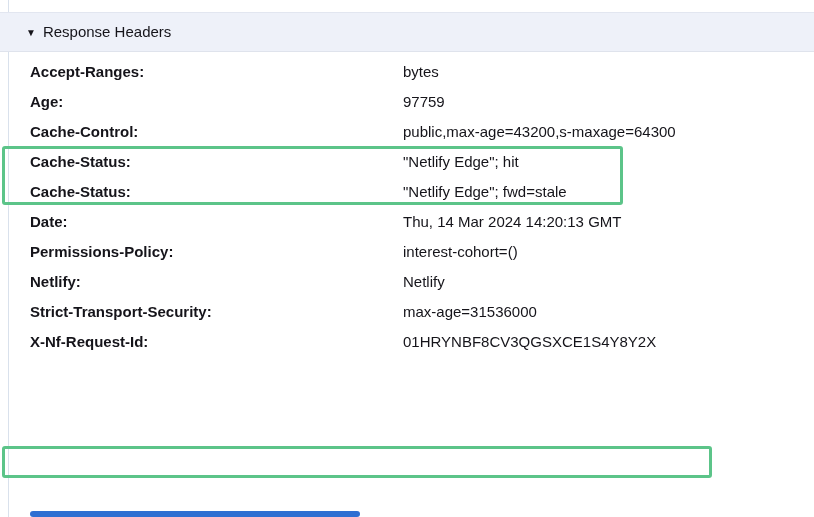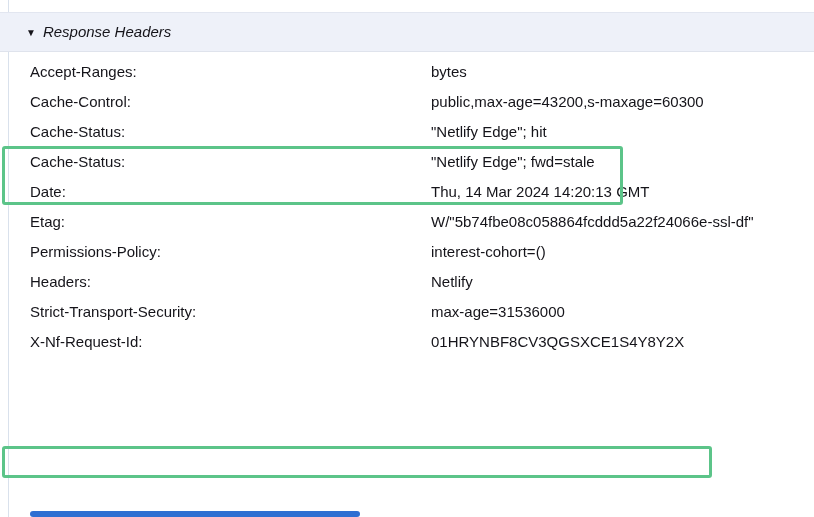--- a/index.html
+++ b/index.html
@@ -12,30 +12,29 @@
     position:absolute;left:8px;top:0;width:1px;height:517px;
     background:#d9e1ec;z-index:0;
   }
   .section-header{
     position:absolute;top:12px;left:0;width:814px;height:40px;
     box-sizing:border-box;z-index:1;
     background:var(--section-bg,#eef1f9);
     border-top:1px solid #e2e6f0;border-bottom:1px solid #dfe3ec;
     line-height:38px;padding-left:26px;cursor:default;
     white-space:nowrap;
-    font-style:italic;
   }
   .tri{
     display:inline-block;font-size:10px;margin-right:7px;
     transform:translateY(-1px);color:#15141a;
   }
   .rows{position:absolute;top:57px;left:0;width:814px;z-index:1;}
   .row{height:30px;line-height:30px;white-space:nowrap;}
-  .hname{display:inline-block;margin-left:30px;width:373px;vertical-align:top;}
-  .hvalue{display:inline-block;vertical-align:top;margin-left:28px;}
+  .hname{display:inline-block;margin-left:30px;width:373px;vertical-align:top;font-weight:bold;}
+  .hvalue{display:inline-block;vertical-align:top;}
   .hl{
     position:absolute;box-sizing:border-box;z-index:2;
     border:3px solid var(--highlight-border,#5cc489);
     border-radius:3px;pointer-events:none;
   }
   .hl-cache{top:146px;left:2px;width:621px;height:59px;}
   .hl-req{top:446px;left:2px;width:710px;height:32px;}
   .scroll-thumb{
     position:absolute;left:30px;top:511px;width:330px;height:6px;
     background:var(--scrollbar-blue,#2e6fd2);border-radius:3px;z-index:3;
@@ -47,27 +46,27 @@
 <div>
 
   <div class="vline"></div>
 
   <div class="section-header">
     <span class="tri">▼</span><span>Response Headers</span>
   </div>
 
   <div class="rows">
       <div class="row"><span class="hname">Accept-Ranges:</span><span class="hvalue">bytes</span></div>
-      <div class="row"><span class="hname">Cache-Control:</span><span class="hvalue">public,max-age=43200,s-maxage=60300</span></div>
+      <div class="row"><span class="hname">Age:</span><span class="hvalue">97759</span></div>
+      <div class="row"><span class="hname">Cache-Control:</span><span class="hvalue">public,max-age=43200,s-maxage=64300</span></div>
       <div class="row"><span class="hname">Cache-Status:</span><span class="hvalue">"Netlify Edge"; hit</span></div>
       <div class="row"><span class="hname">Cache-Status:</span><span class="hvalue">"Netlify Edge"; fwd=stale</span></div>
       <div class="row"><span class="hname">Date:</span><span class="hvalue">Thu, 14 Mar 2024 14:20:13 GMT</span></div>
-      <div class="row"><span class="hname">Etag:</span><span class="hvalue">W/"5b74fbe08c058864fcddd5a22f24066e-ssl-df"</span></div>
       <div class="row"><span class="hname">Permissions-Policy:</span><span class="hvalue">interest-cohort=()</span></div>
-      <div class="row"><span class="hname">Headers:</span><span class="hvalue">Netlify</span></div>
+      <div class="row"><span class="hname">Netlify:</span><span class="hvalue">Netlify</span></div>
       <div class="row"><span class="hname">Strict-Transport-Security:</span><span class="hvalue">max-age=31536000</span></div>
       <div class="row"><span class="hname">X-Nf-Request-Id:</span><span class="hvalue">01HRYNBF8CV3QGSXCE1S4Y8Y2X</span></div>
     </div>
 
   <div class="hl hl-cache"></div>
   <div class="hl hl-req"></div>
 
   <div class="scroll-thumb"></div>
 
 </div>

